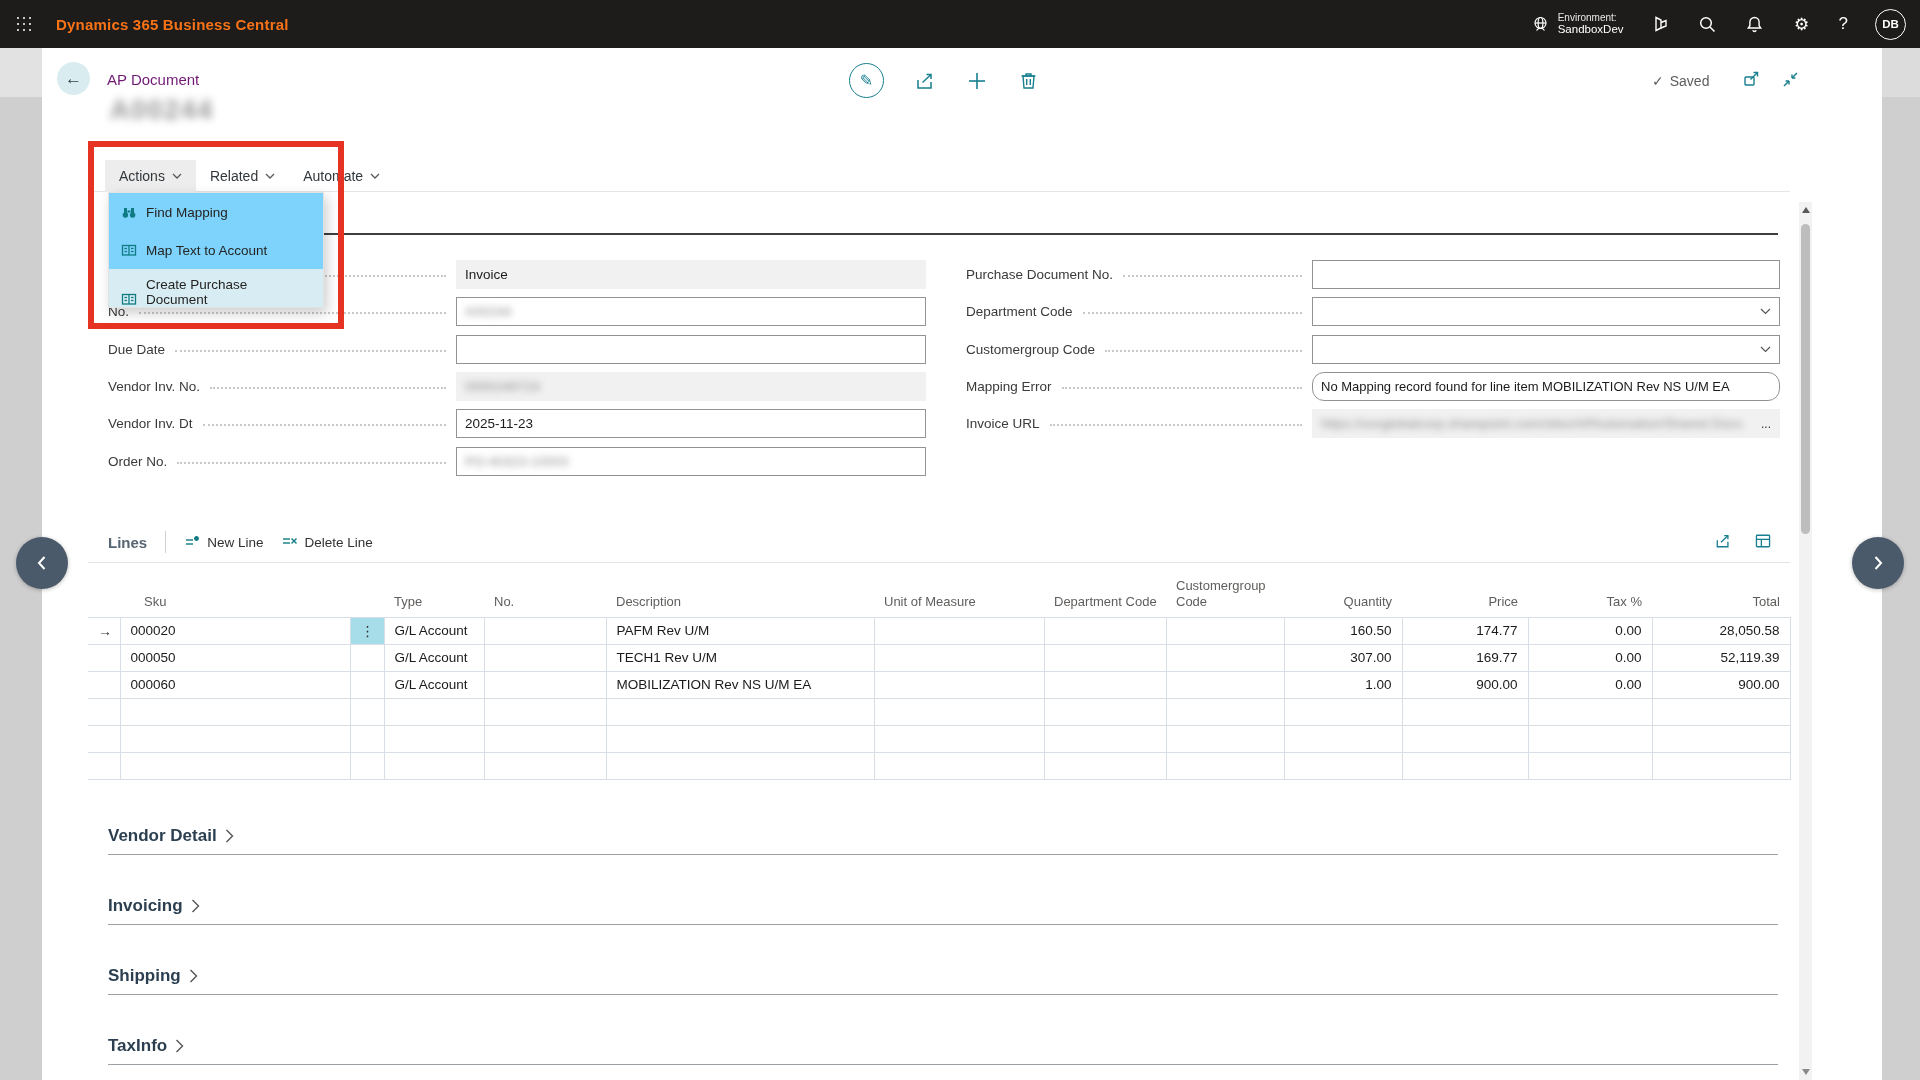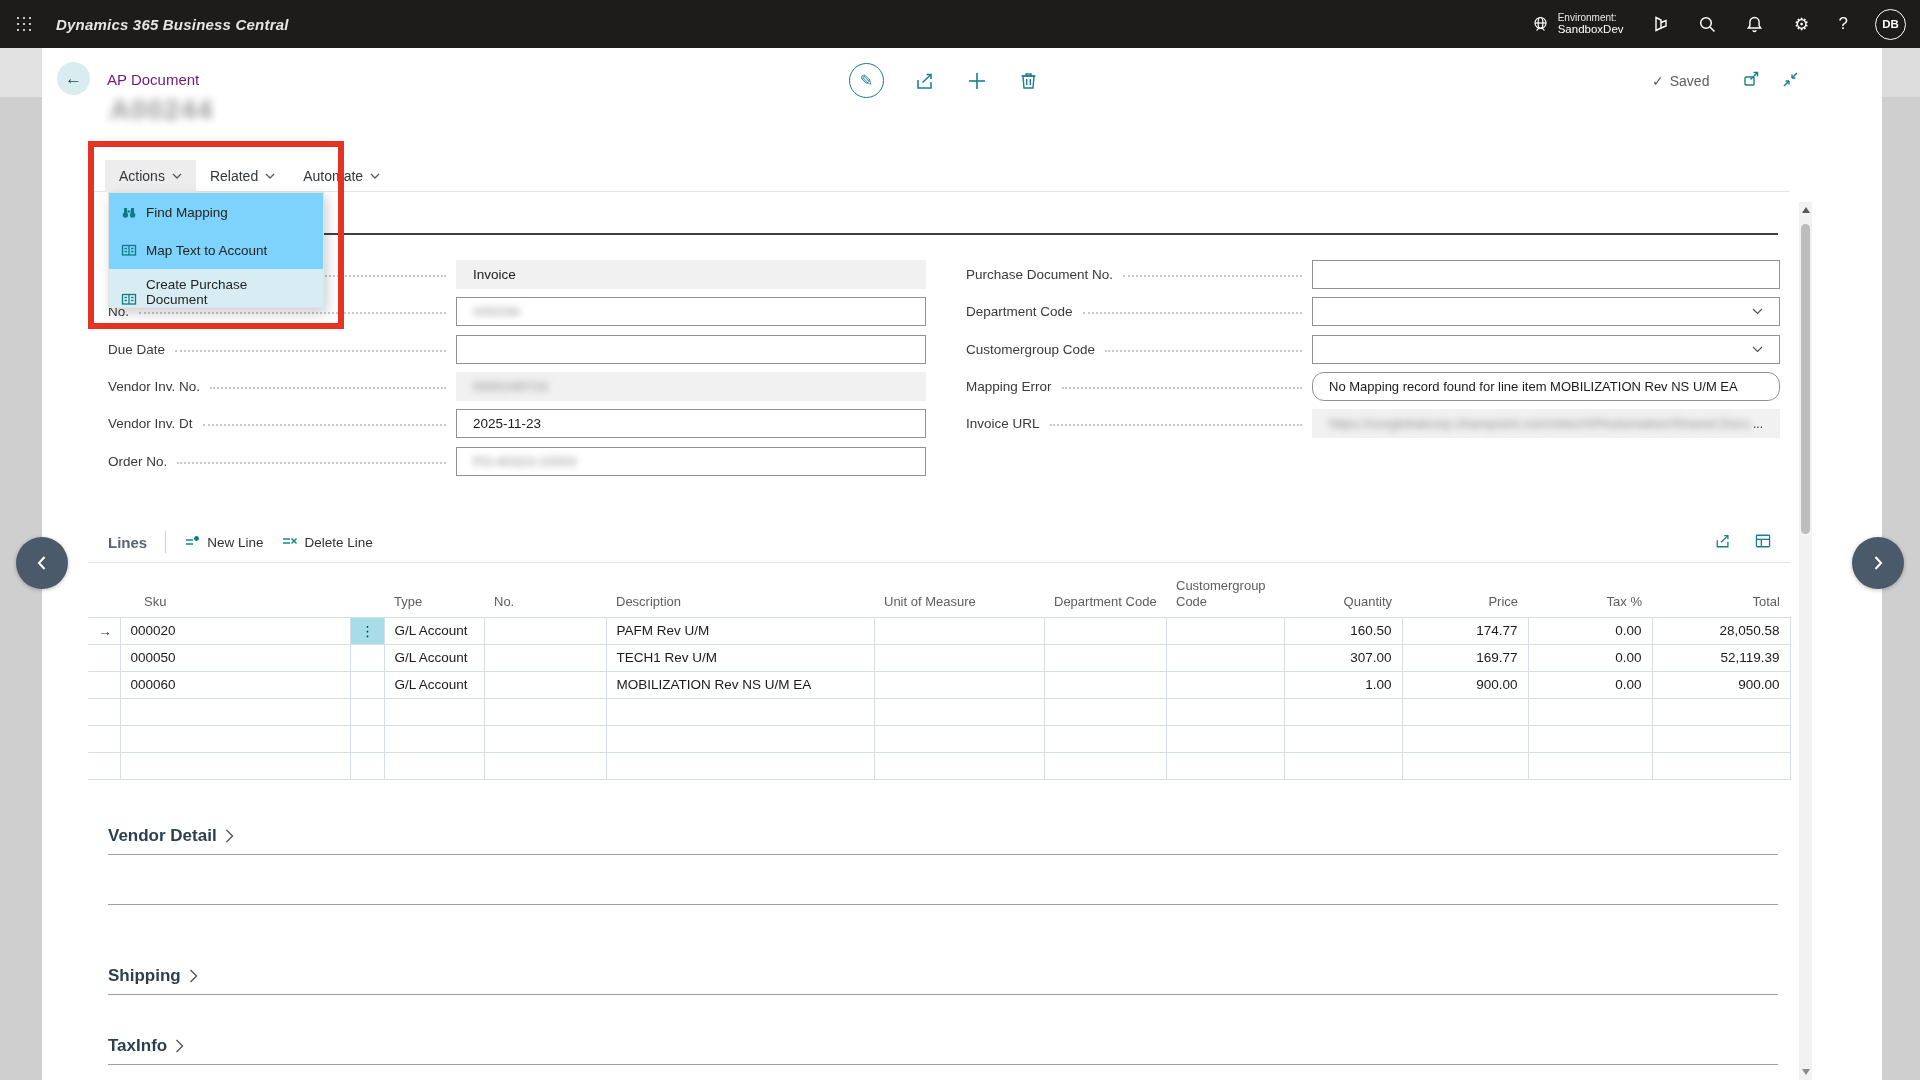--- a/index.html
+++ b/index.html
@@ -4,21 +4,21 @@
 <style>
   * { box-sizing: border-box; margin: 0; padding: 0; }
   html,body { width:1920px; height:1080px; overflow:hidden; }
   body { font-family:"Liberation Sans", sans-serif; background:#cfcfcf; position:relative; }
 
   
   .topbar { position:absolute; left:0; top:0; width:1920px; height:48px; background:#1d1c1b; display:flex; align-items:center; z-index:80; }
   .waffle { width:48px; height:48px; display:flex; align-items:center; justify-content:center; cursor:pointer; }
   .waffle-grid { display:grid; grid-template-columns:repeat(3,1fr); gap:3.5px; }
   .waffle-grid i { width:2.6px; height:2.6px; background:#fff; border-radius:50%; }
-  .tb-title { color:#e5e5e5; font-size:15px; font-weight:600; margin-left:8px; letter-spacing:.2px;font-style:italic; }
+  .tb-title { color:#f97316; font-size:15px; font-weight:600; margin-left:8px; letter-spacing:.2px; }
   .tb-right { position:absolute; right:14px; top:0; height:48px; display:flex; align-items:center; gap:27px; }
   .env { display:flex; align-items:center; gap:7px; color:#fff; }
   .env-text { display:flex; flex-direction:column; line-height:1.15; }
   .env-label { font-size:10px; color:#e8e8e8; }
   .env-name { font-size:11.5px; color:#fff; }
   .tb-icon { width:20px; height:20px; display:flex; align-items:center; justify-content:center; color:#fff; cursor:pointer; }
   .tb-help { color:#fff; font-size:17px; cursor:pointer; }
   .avatar { width:31px; height:31px; border:1.4px solid #fff; border-radius:50%; color:#fff; font-size:11.5px; font-weight:600; display:flex; align-items:center; justify-content:center; cursor:pointer; }
 
   
@@ -55,21 +55,21 @@
 
   
   .red-box { position:absolute; left:88px; top:141px; width:256px; height:188px; border:6px solid #e63222; z-index:60; pointer-events:none; }
 
   
   .form-row { position:absolute; display:flex; align-items:center; height:29px; }
   .form-row.fl { left:108px; width:818px; }
   .form-row.fr { left:966px; width:814px; }
   .lbl { font-size:13.5px; color:#3b3a39; white-space:nowrap; }
   .leader { flex:1; height:0; border-bottom:2px dotted #c8c8c8; margin:0 10px; transform:translateY(1px); }
-  .field { height:29px; display:flex; align-items:center; padding:0 16px; font-size:13.5px; color:#1b1b1b; flex:none; }
+  .field { height:29px; display:flex; align-items:center; padding:0 8px; font-size:13.5px; color:#1b1b1b; flex:none; }
   .fl .field { width:470px; } .fr .field { width:468px; }
   .boxed { background:#fff; border:1px solid #949391; }
   .readonly { background:#f1f1f1; border:1px solid #f1f1f1; }
   .chev { margin-left:auto; color:#555; display:flex; }
   .redacted { filter:blur(3.5px); color:#8e8e8e; white-space:nowrap; overflow:hidden; }
   .url-suffix { margin-left:auto; color:#3c3c3c; font-size:12px; }
 
   
   .lines-bar { position:absolute; left:108px; top:528px; height:28px; display:flex; align-items:center; gap:18px; }
   .lines-title { font-size:15px; font-weight:600; color:#566573; }
@@ -558,20 +558,28 @@
     <span>Vendor Detail</span>
     <span>
         <svg width="9" height="14" viewBox="0 0 9 14" fill="none" stroke="#555" stroke-width="1.4">
           <path d="M1.5 1l6 6-6 6"></path>
         </svg>
       </span>
   </div>
   <div class="section-rule"></div>
 </div>
 <div class="section" style="top:896px;">
+  <div class="section-h">
+    <span>Invoicing</span>
+    <span>
+        <svg width="9" height="14" viewBox="0 0 9 14" fill="none" stroke="#555" stroke-width="1.4">
+          <path d="M1.5 1l6 6-6 6"></path>
+        </svg>
+      </span>
+  </div>
   <div class="section-rule"></div>
 </div>
 <div class="section" style="top:966px;">
   <div class="section-h">
     <span>Shipping</span>
     <span>
         <svg width="9" height="14" viewBox="0 0 9 14" fill="none" stroke="#555" stroke-width="1.4">
           <path d="M1.5 1l6 6-6 6"></path>
         </svg>
       </span>

